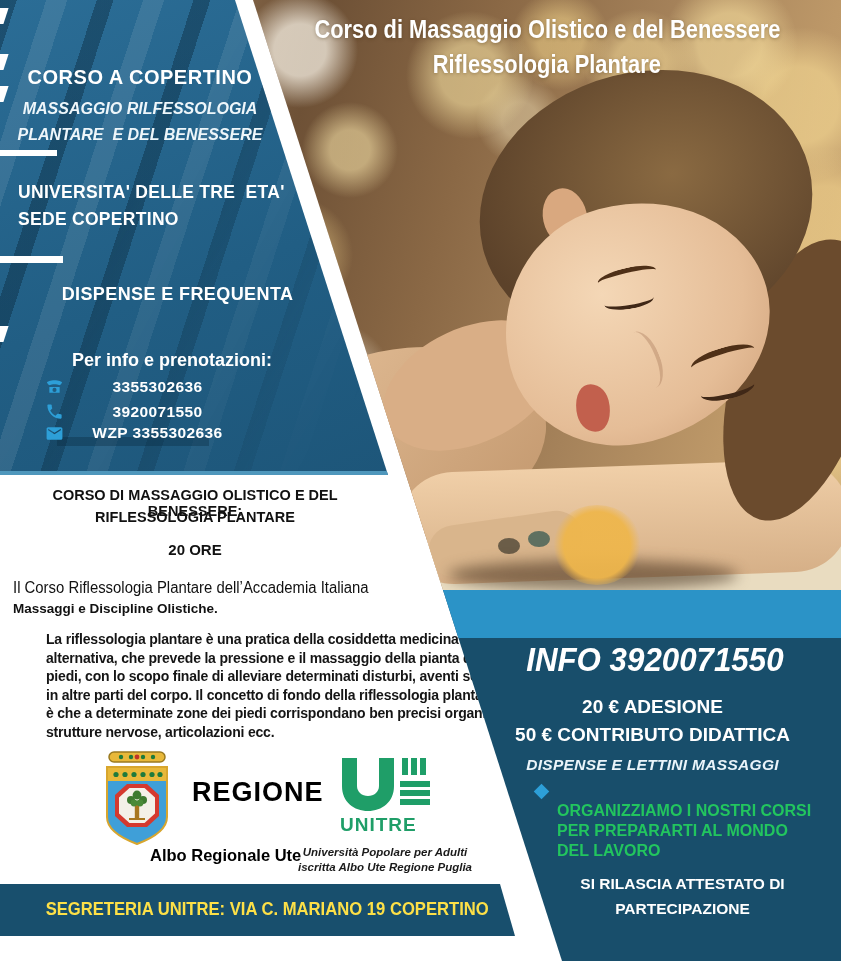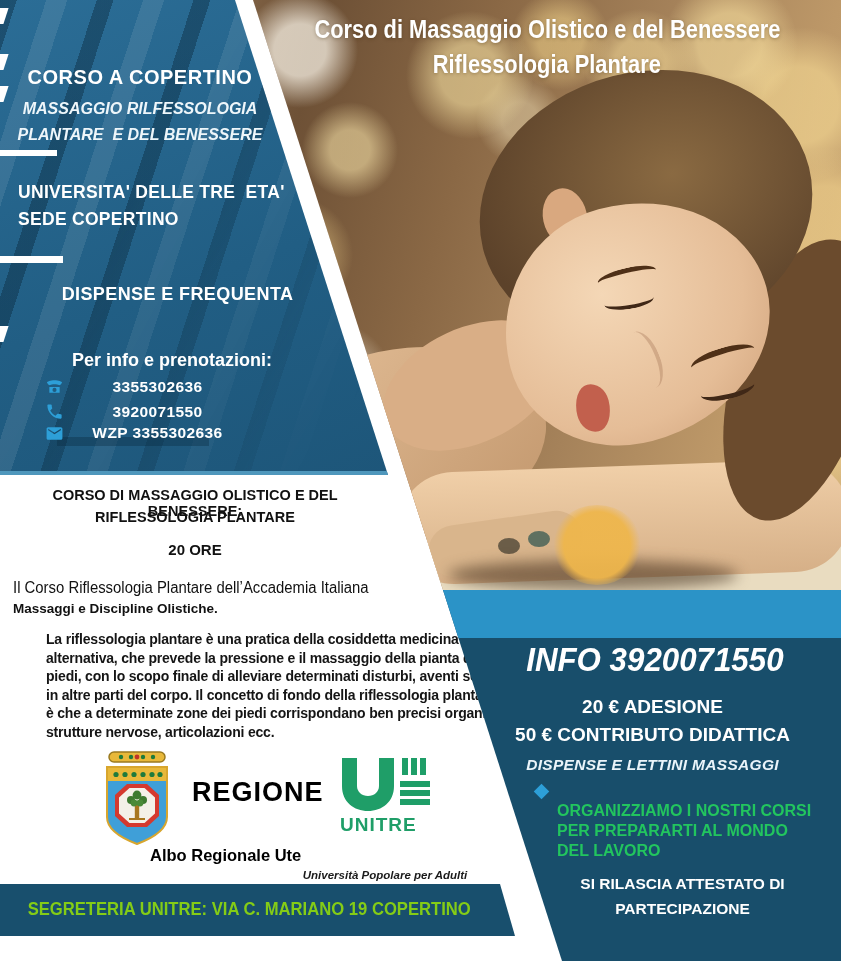--- a/index.html
+++ b/index.html
@@ -106,26 +106,26 @@
   .co-desc{left:13px;top:630px;width:450px;color:#151515;font-size:14px;font-weight:bold;
            line-height:18.5px;letter-spacing:-.2px;margin-left:33px;}
 
   
   .rp-logo{left:101px;top:750px;width:72px;height:98px;}
   .rp-name{left:192px;top:776px;color:#000;font-size:27px;font-weight:bold;letter-spacing:1px;line-height:32px;}
   .rp-caption{left:150px;top:846px;color:#000;font-size:16.5px;font-weight:bold;}
   .un-logo{left:340px;top:758px;width:95px;height:55px;}
   .un-name{left:340px;top:814px;width:92px;text-align:left;color:#1f9e68;font-size:19px;font-weight:bold;letter-spacing:1px;}
   .un-caption{left:292px;top:845px;width:186px;text-align:center;color:#1a1a1a;
-              font-size:11.5px;font-weight:bold;font-style:italic;line-height:15px;margin-top:23px;}
+              font-size:11.5px;font-weight:bold;font-style:italic;line-height:15px;}
 
   
   .banner{position:absolute;left:0;top:884px;width:516px;height:52px;background:#184f6d;
           clip-path:polygon(0 0,500px 0,515px 52px,0 52px);}
-  .banner-text{position:absolute;left:16px;top:15px;width:500px;text-align:left;color:#84cc16;
+  .banner-text{position:absolute;left:0;top:15px;width:500px;text-align:right;color:#fde047;
           font-size:17.5px;font-weight:bold;white-space:nowrap;}
   .banner-text .sx{display:inline-block;transform:scaleX(.95);}
 
   
   .right-panel{position:absolute;left:0;top:590px;width:841px;height:371px;background:#184e6b;
           clip-path:polygon(443px 0,841px 0,841px 371px,562px 371px);}
   .band{position:absolute;left:0;top:0;width:841px;height:48px;background:#2b93c7;
         box-shadow:0 -3px 0 #123a52;}
   .rp-cta{position:absolute;left:460px;top:7px;width:360px;text-align:center;color:#fff;
           font-size:28px;font-weight:bold;font-style:italic;letter-spacing:1px;}

